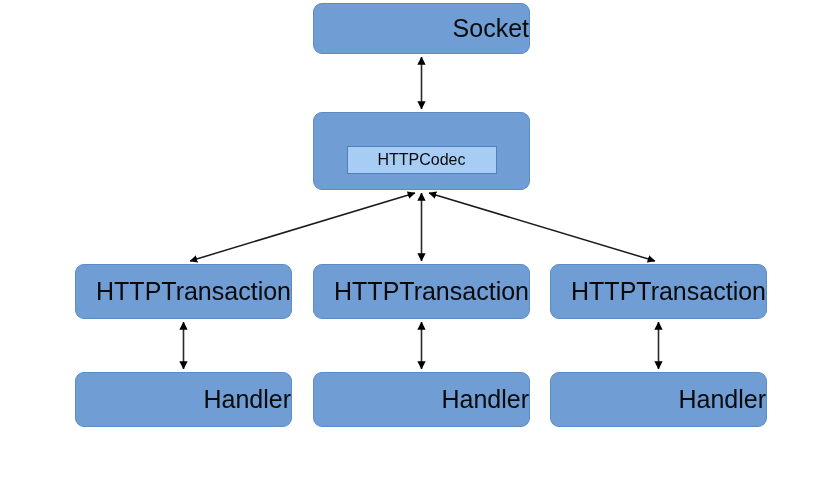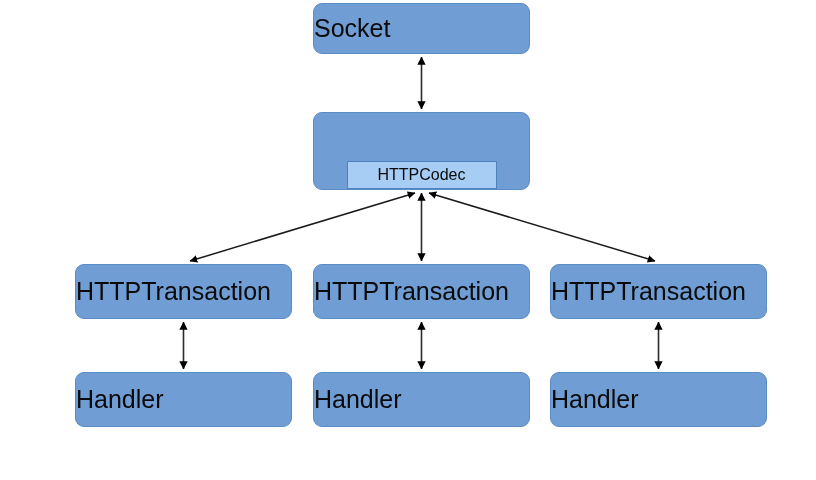--- a/index.html
+++ b/index.html
@@ -26,33 +26,33 @@
     pointer-events: none;
   }
   .node {
     position: absolute;
     box-sizing: border-box;
     background: #6f9dd4;
     border: 1px solid #5a8cc6;
     border-radius: 9px;
     display: flex;
     align-items: center;
-    justify-content: flex-start;
+    justify-content: flex-end;
     color: #000000;
     z-index: 2;
   }
   .node-label {
     font-size: 25px;
     line-height: 1;
     color: #0a0a0a;
     white-space: nowrap;
   }
   .node.with-child {
     flex-direction: column;
-    justify-content: flex-end;
+    justify-content: center;
     padding-top: 18px;
   }
   .node.with-child .node-label {
     margin-top: 7px;
   }
   .subnode {
     box-sizing: border-box;
     width: 150px;
     height: 28px;
     background: #a7cdf5;

